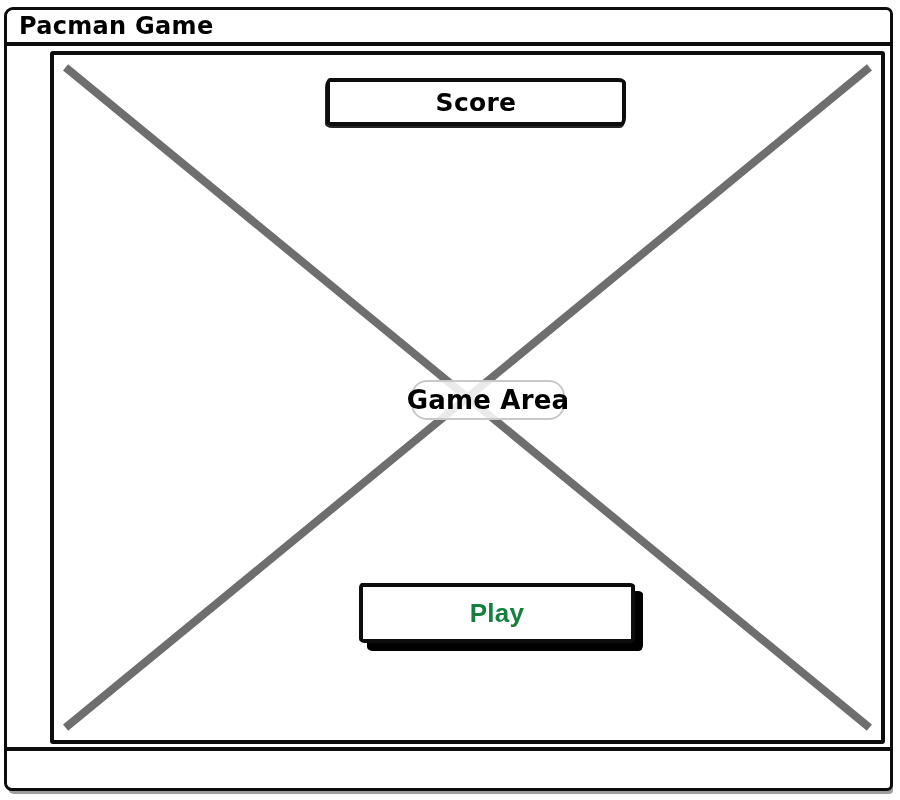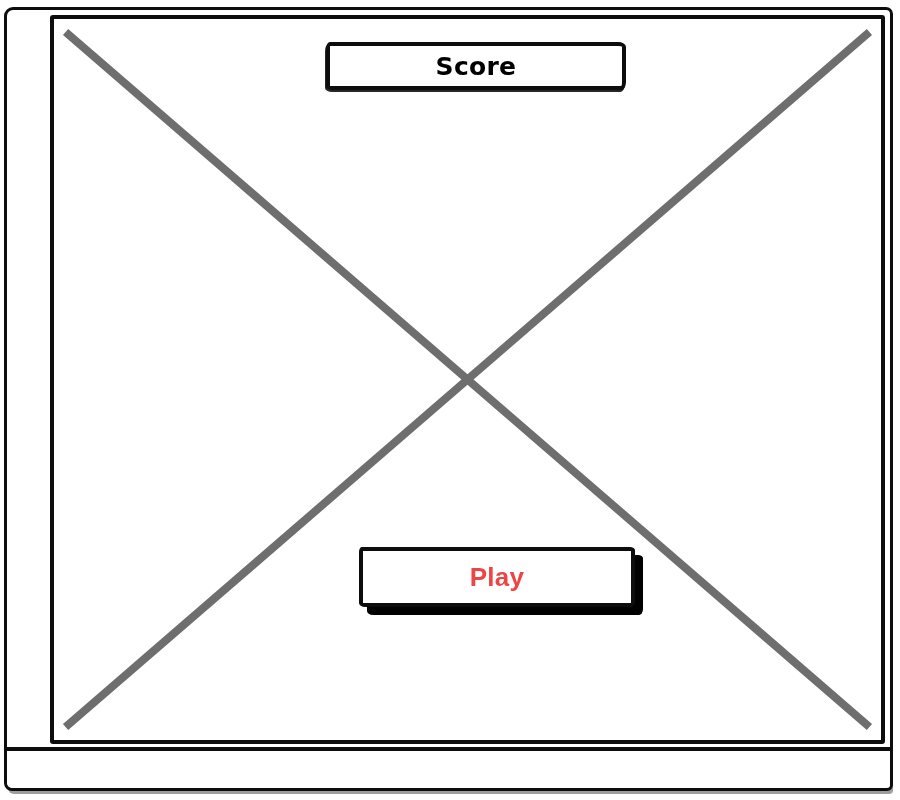--- a/index.html
+++ b/index.html
@@ -121,50 +121,56 @@
     display: flex;
     align-items: center;
     justify-content: center;
     cursor: pointer;
     z-index: 3;
   }
   .play-button .play-label {
     font-size: 26px;
     font-weight: bold;
     letter-spacing: 0.3px;
-    color: #ef4444;
+    color: #15803d;
   }
   .status-bar {
     flex: 0 0 41px;
     height: 41px;
     border-top: 4px solid var(--color-outline);
     background: var(--color-bg);
     border-radius: 0 0 6px 6px;
   }
 </style>
 </head>
 <body>
 
 <div class="stage">
   <div class="window">
 
+    <div class="titlebar">
+      <span class="title">Pacman Game</span>
+    </div>
 
     <div class="content">
 
       <div class="game-area">
         <svg class="cross-svg" xmlns="http://www.w3.org/2000/svg">
           <line x1="1.4%" y1="1.8%" x2="98.6%" y2="98.2%"></line>
           <line x1="98.6%" y1="1.8%" x2="1.4%" y2="98.2%"></line>
         </svg>
       </div>
 
       <div class="score-box">
         <span class="score-label">Score</span>
       </div>
 
+      <div class="area-label">
+        <span class="area-label-text">Game Area</span>
+      </div>
 
       <button class="play-button">
         <span class="play-label">Play</span>
       </button>
 
     </div>
 
     <div class="status-bar"></div>
 
   </div>

